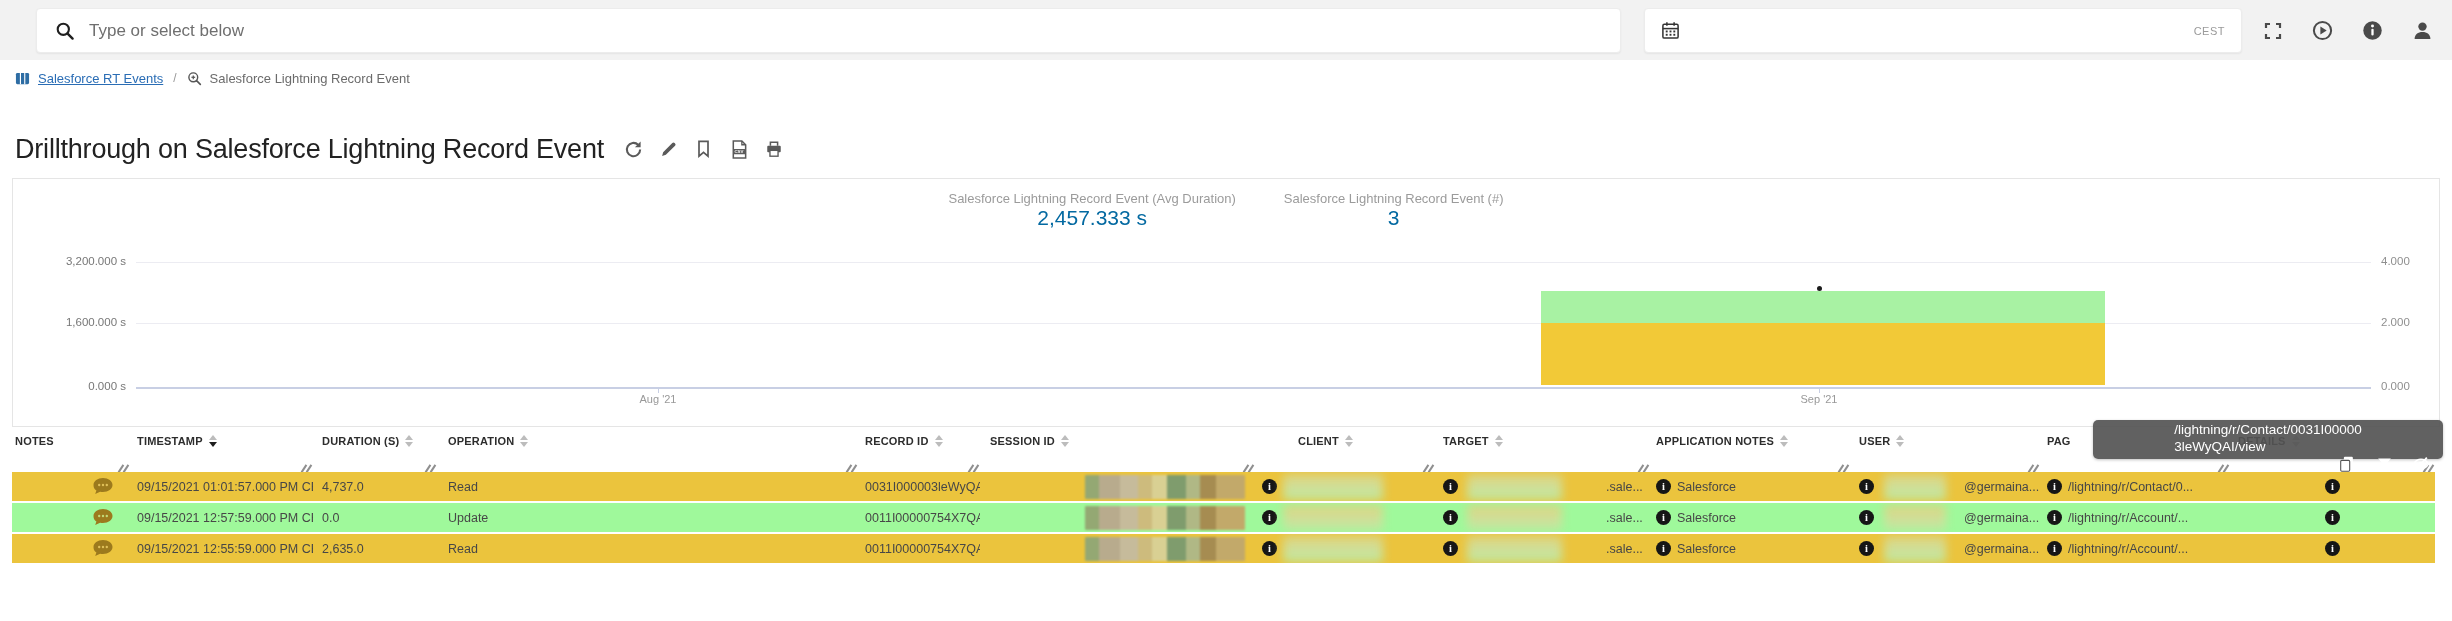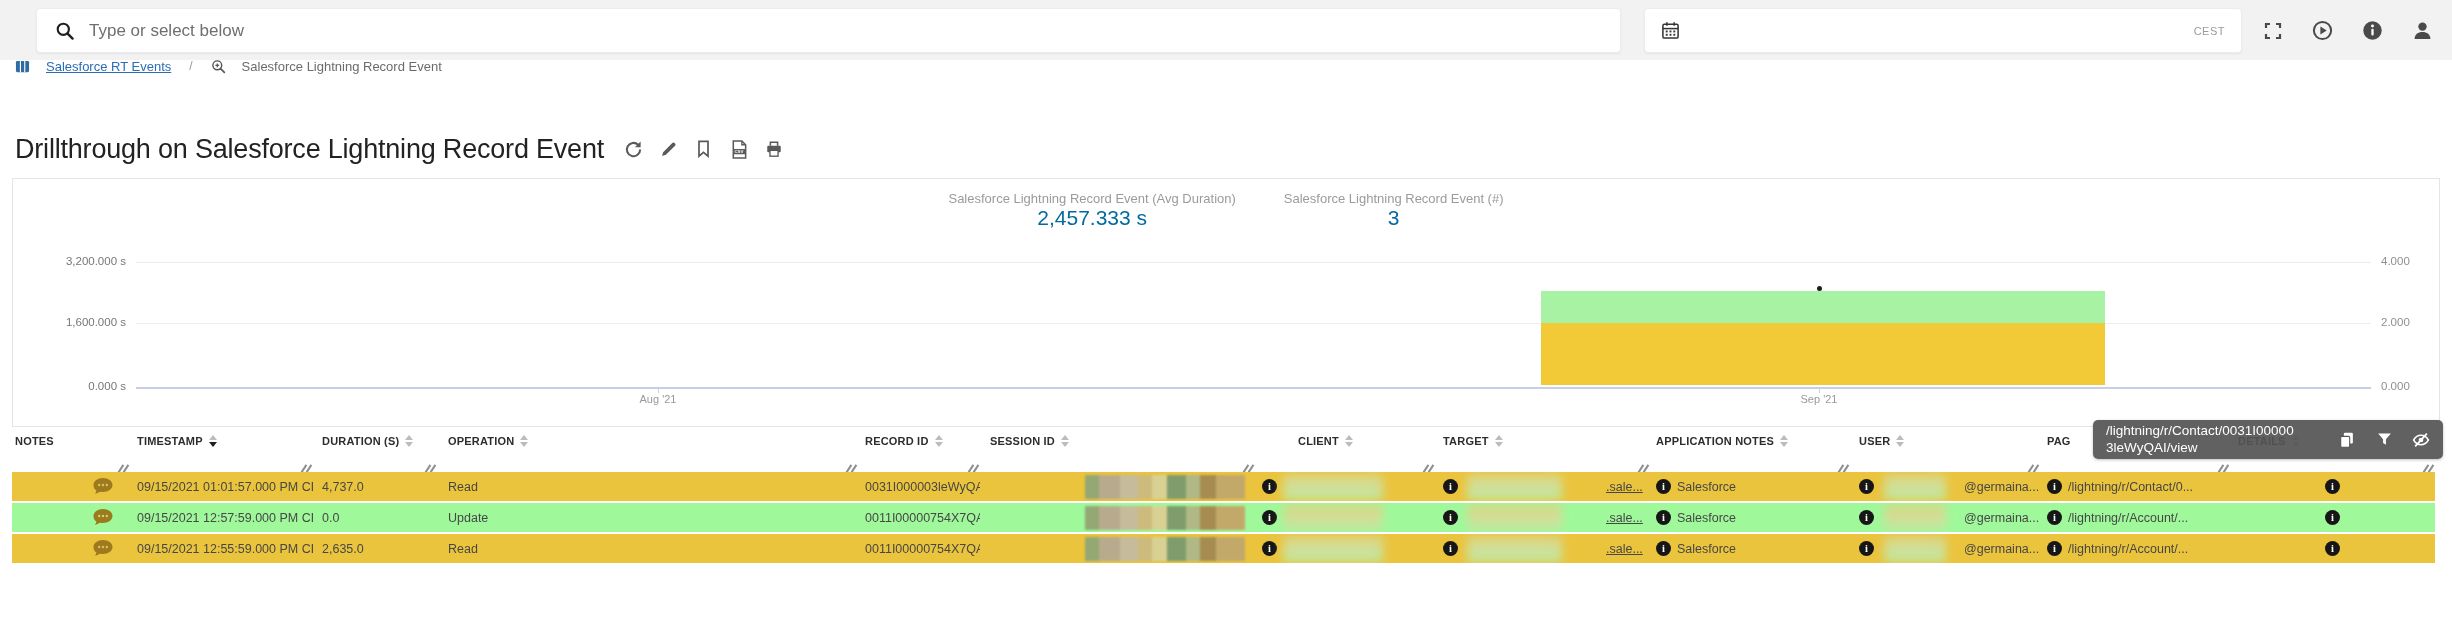--- a/index.html
+++ b/index.html
@@ -23,22 +23,22 @@
   .tz { margin-left:auto; font-size:11px; color:#9a9a9a; letter-spacing:.5px; }
   .topbar-icons { position:absolute; left:2238px; top:8px; height:45px; display:flex;
     align-items:center; gap:29px; }
   .topbar-icons .tb-ic { width:21px; height:21px; display:flex; align-items:center;
     justify-content:center; cursor:pointer; }
 
   
   .sheet { position:absolute; left:0; top:60px; width:2452px; height:561px; background:#fff; }
 
   
-  .breadcrumb { position:absolute; left:15px; top:56px; height:20px; display:flex;
-    align-items:center; gap:16px; font-size:13px; }
+  .breadcrumb { position:absolute; left:15px; top:68px; height:20px; display:flex;
+    align-items:center; gap:8px; font-size:13px; }
   .breadcrumb a { color:#2a6db5; text-decoration:underline; cursor:pointer; }
   .crumb-sep { color:#999; font-size:12px; padding:0 2px; }
   .crumb-current { color:#6b6b6b; }
 
   
   .title-row { position:absolute; left:15px; top:130px; height:38px; display:flex;
     align-items:center; }
   .title-row h1 { font-size:27px; font-weight:400; color:#222; letter-spacing:-.2px; }
   .title-actions { display:flex; align-items:center; gap:16px; margin-left:20px; }
   .title-actions .t-ic { width:19px; height:19px; color:#5a5a5a; cursor:pointer;
@@ -96,27 +96,27 @@
     font-size:10.5px; font-weight:700; font-family:"Liberation Serif","DejaVu Serif",serif;
     margin-right:6px; cursor:pointer; }
   .info-badge::after { content:"i"; }
   .mosaic { width:160px; height:24px; border-radius:1px;
     background:linear-gradient(90deg,#94a873 0 9%,#b8ab8d 9% 22%,#c6bb9b 22% 33%,#cdbb7d 33% 42%,
       #d9d093 42% 51%,#7f9c6d 51% 63%,#b0b885 63% 72%,#a68c51 72% 82%,#c2a96a 82% 100%);
     filter:blur(1px); }
   .blur { height:26px; border-radius:2px; filter:blur(5px);
     background:linear-gradient(180deg,#ddd37f 0%,#cfe09a 55%,#b9eaa0 100%); }
   .blur.w100 { width:100px; } .blur.w95 { width:95px; margin-left:3px; } .blur.w62 { width:62px; margin-left:4px; }
-  .tail-text { margin-left:44px;text-decoration:underline; }
+  .tail-text { margin-left:44px; }
   .user-text { margin-left:18px; }
 
   
   .tooltip { position:absolute; left:2093px; top:420px; width:350px; height:39px;
     background:rgba(84,84,84,.92); border-radius:5px; z-index:10; color:#fff;
-    display:flex; align-items:center; padding:2px 13px; box-shadow:0 1px 3px rgba(0,0,0,.25); }
+    display:flex; align-items:center; padding:2px 13px; box-shadow:0 1px 3px rgba(0,0,0,.25);flex-direction:column; }
   .tooltip .tt-text { font-size:13.5px; line-height:16.5px; }
   .tooltip .tt-icons { margin-left:auto; display:flex; align-items:center; gap:19px; }
   .tooltip .tt-ic { width:18px; height:18px; cursor:pointer; display:flex; align-items:center; justify-content:center; }
 </style>
 </head>
 <body>
 
 <div class="topbar">
   <div class="search-box">
     <svg width="20" height="20" viewBox="0 0 20 20">

